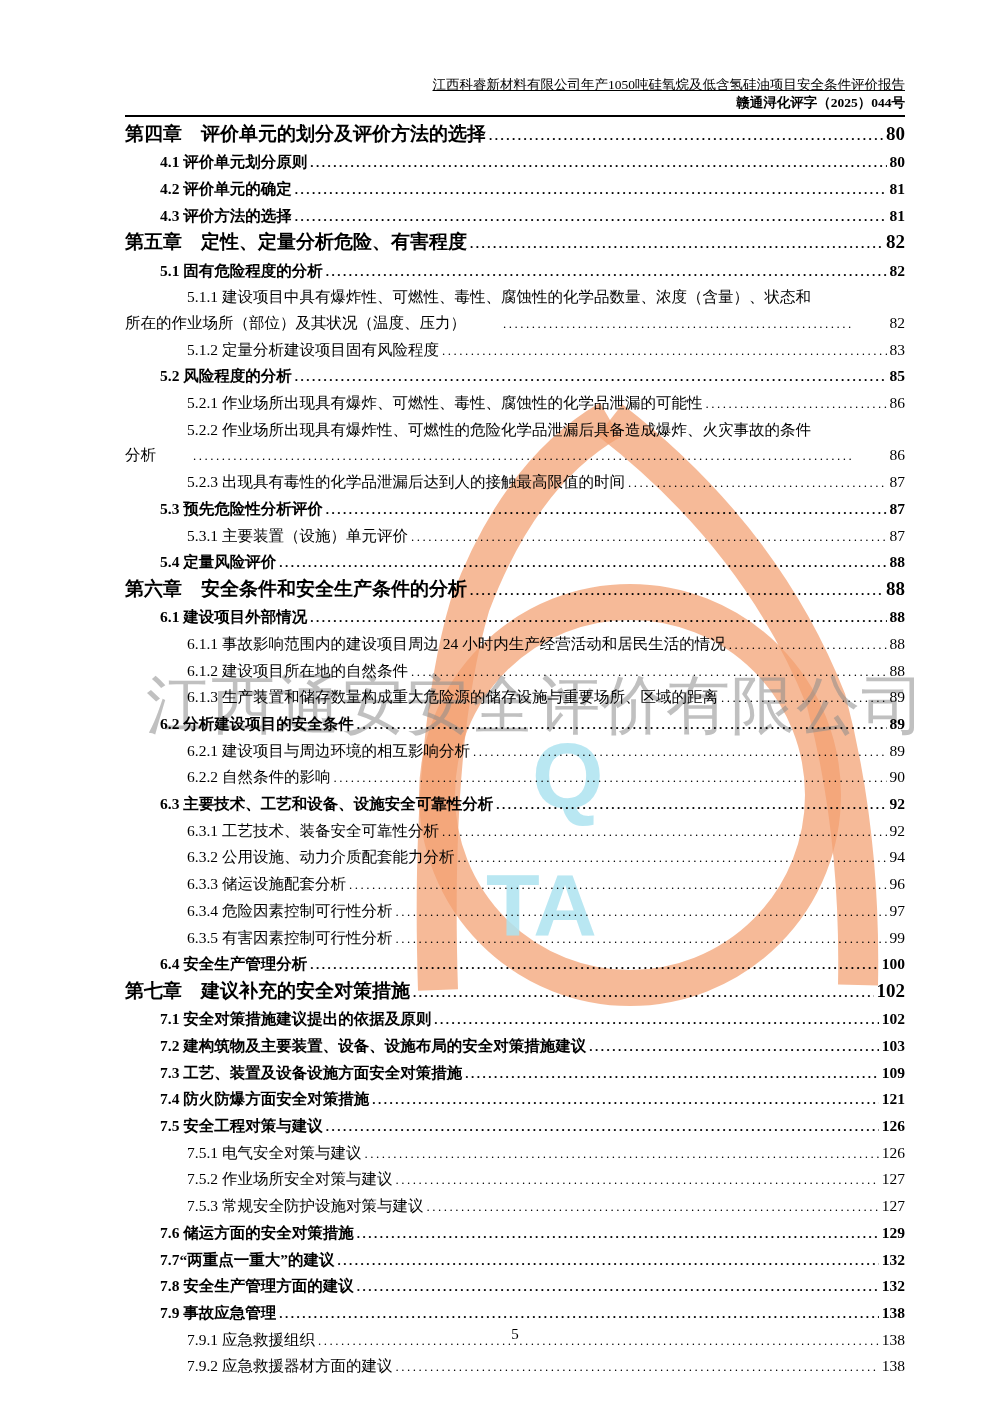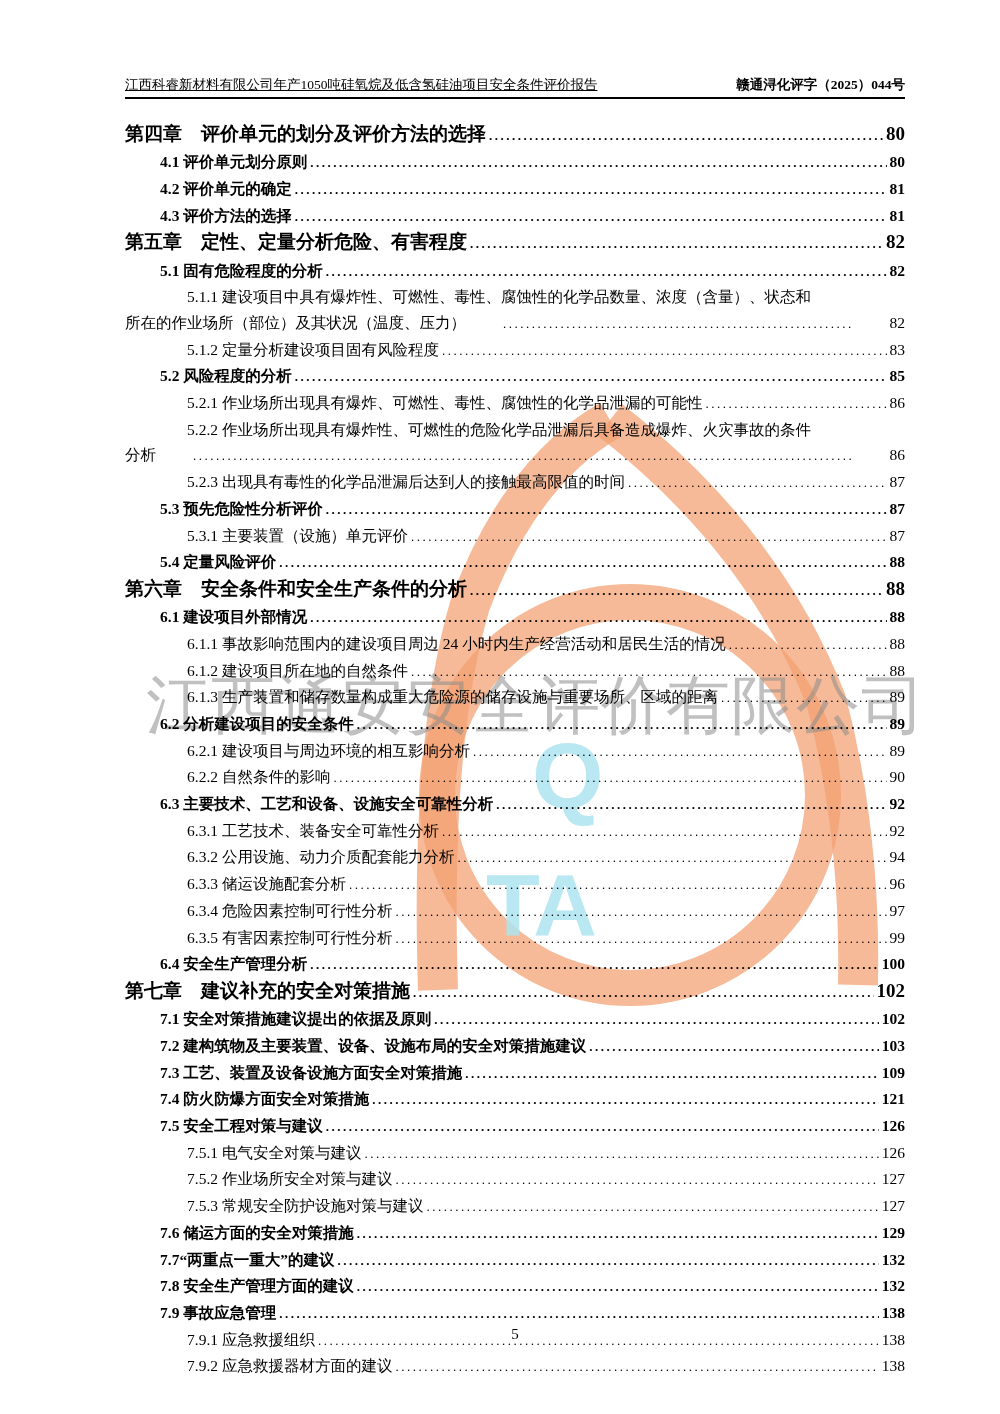--- a/index.html
+++ b/index.html
@@ -19,21 +19,21 @@
     white-space:nowrap; color:#8d8d8d; opacity:0.55;
   }
 
   
   .content { position:absolute; inset:0; z-index:2; }
 
   .header {
     position:absolute; left:125px; right:95px; top:76px;
     display:flex; justify-content:space-between; align-items:flex-end;
     border-bottom:2px solid #000; padding-bottom:3px;
-    font-size:13.5px; line-height:18px;
+    font-size:13.5px; line-height:18px;flex-direction:column;
   }
   .header-left  { text-decoration:underline; }
   .header-right { font-weight:bold; white-space:nowrap; margin-left:20px; }
 
   .toc { position:absolute; left:125px; right:95px; top:121px; }
   .toc-entry { line-height:25.7px; font-size:15.5px; }
   .lvl-chapter {
     font-size:19px; font-weight:bold;
     font-family:"Liberation Sans","DejaVu Sans",sans-serif;
     line-height:26.2px;

